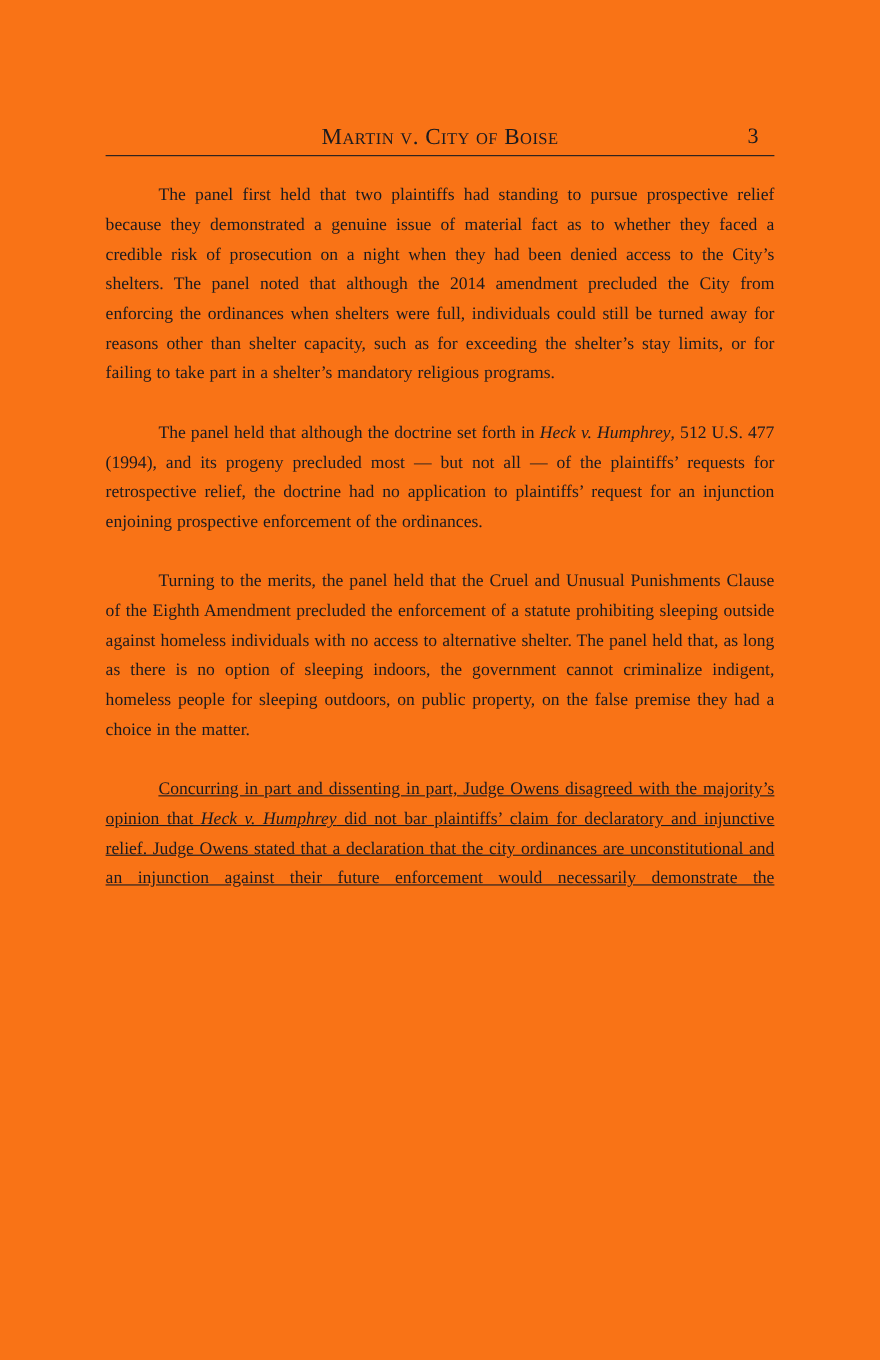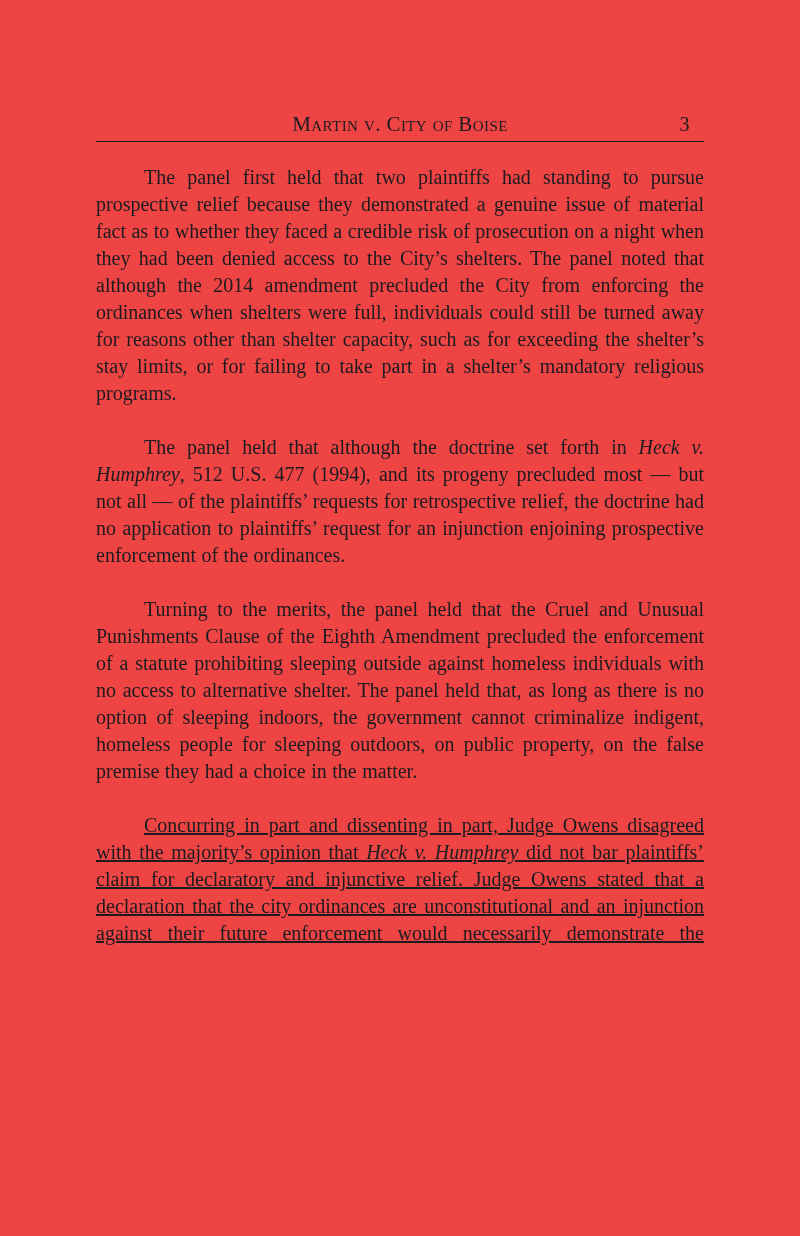--- a/index.html
+++ b/index.html
@@ -5,21 +5,21 @@
   * { box-sizing: border-box; }
   html, body {
     margin: 0;
     padding: 0;
     background: #ffffff;
   }
   .page {
     position: relative;
     width: 800px;
     height: 1236px;
-    background: #ef4444;
+    background: #f97316;
     font-family: "Liberation Serif", serif;
     color: #1b1b20;
     overflow: hidden;
   }
   .content {
     position: absolute;
     left: 96px;
     top: 112px;
     width: 608px;
   }
@@ -42,21 +42,21 @@
     font-size: 20px;
   }
   .header-rule {
     margin-top: 5px;
     border-top: 1.6px solid #1b1b20;
     height: 0;
     width: 100%;
   }
   .body-text {
     margin-top: 22px;
-    font-size: 20px;
+    font-size: 16px;
     line-height: 27px;
     text-align: justify;
   }
   .para {
     margin: 0 0 27px 0;
     text-indent: 48px;
     word-spacing: 0.5px;
   }
   .para:last-child {
     margin-bottom: 0;

